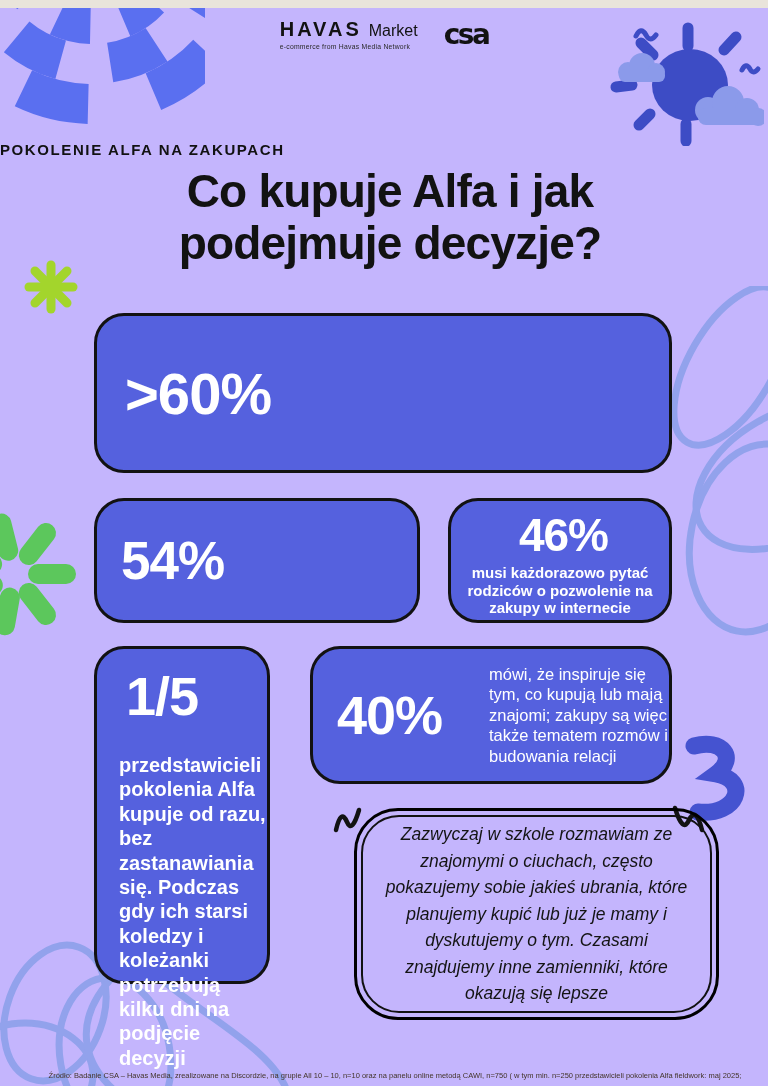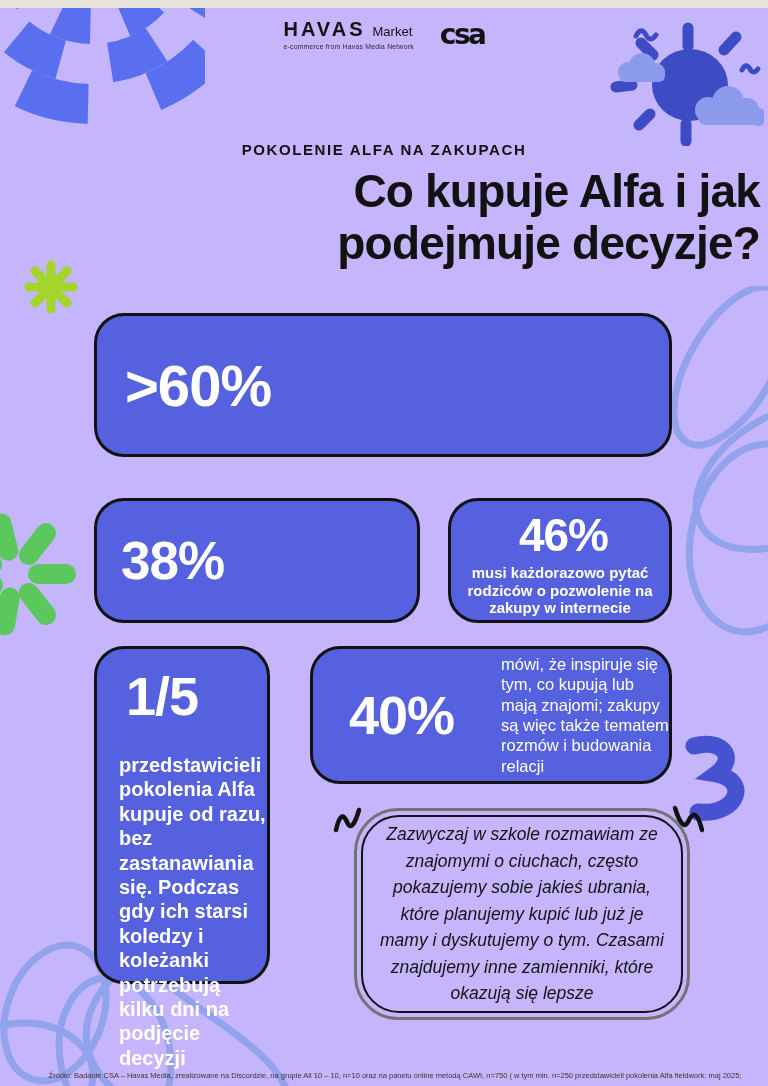--- a/index.html
+++ b/index.html
@@ -6,45 +6,45 @@
   .page{
     position:relative;width:768px;height:1086px;margin:8px auto;
     background:#c4b5fd;overflow:hidden;
     font-family:"Liberation Sans",sans-serif;color:#121212;
   }
   .deco{position:absolute;pointer-events:none;}
   
   .logo-row{position:absolute;top:10px;left:0;right:0;display:flex;justify-content:center;align-items:flex-start;gap:26px;}
   .havas-line{display:flex;align-items:baseline;gap:7px;}
   .havas-brand{font-size:20px;font-weight:700;letter-spacing:3px;}
-  .havas-product{font-size:13px;font-weight:400;}
+  .havas-product{font-size:16px;font-weight:400;}
   .havas-tagline{font-size:6.8px;letter-spacing:.25px;margin-top:2px;color:#2a2a2a;}
   .csa{font-size:28px;font-weight:800;letter-spacing:-2.5px;line-height:1;margin-top:3px;font-family:"DejaVu Sans",sans-serif;}
-  .eyebrow{position:absolute;top:133px;left:0;right:0;text-align:center;font-size:15px;font-weight:700;letter-spacing:1.6px;}
-  .title{position:absolute;top:157px;left:0;right:8px;text-align:right;font-size:46px;font-weight:600;line-height:1.14;letter-spacing:-.8px;padding-left:13px;}
+  .eyebrow{position:absolute;top:133px;left:0;right:0;text-align:left;font-size:15px;font-weight:700;letter-spacing:1.6px;}
+  .title{position:absolute;top:157px;left:0;right:1px;text-align:center;font-size:46px;font-weight:600;line-height:1.14;letter-spacing:-.8px;padding-left:13px;}
   
   .stat{position:absolute;background:#5561DE;border:3px solid #121212;border-radius:30px;color:#fff;box-sizing:border-box;}
   .stat .val{font-weight:700;letter-spacing:-1px;padding-left:7px;}
-  .stat-1{left:94px;top:305px;width:578px;height:144px;display:flex;align-items:center;}
+  .stat-1{left:94px;top:305px;width:578px;height:160px;display:flex;align-items:center;}
   .stat-1 .val{font-size:58px;padding-left:28px;width:196px;flex:none;}
   .stat-1 .txt{font-size:20.5px;line-height:1.28;width:336px;font-weight:400;}
   .stat-2{left:94px;top:490px;width:326px;height:125px;display:flex;align-items:center;}
   .stat-2 .val{font-size:53px;padding-left:24px;width:138px;flex:none;}
   .stat-2 .txt{font-size:14px;font-weight:700;line-height:1.14;width:158px;}
   .stat-3{left:448px;top:490px;width:224px;height:125px;text-align:center;padding-top:7px;}
   .stat-3 .val{font-size:46px;}
   .stat-3 .txt{font-size:15px;font-weight:700;line-height:1.18;margin-top:2px;}
   .stat-4{left:94px;top:638px;width:176px;height:338px;padding:16px 0 0 22px;}
   .stat-4 .val{font-size:54px;}
   .stat-4 .txt{font-size:20px;font-weight:700;line-height:1.22;width:150px;margin-top:26px;}
   .stat-5{left:310px;top:638px;width:362px;height:138px;display:flex;align-items:center;}
-  .stat-5 .val{font-size:54px;padding-left:36px;width:152px;flex:none;}
+  .stat-5 .val{font-size:54px;padding-left:24px;width:152px;flex:none;}
   .stat-5 .txt{font-size:16.5px;line-height:1.24;width:200px;font-weight:400;}
   
-  .quote-outer{position:absolute;left:354px;top:800px;width:336px;height:212px;border:3px solid #737373;border-radius:44px;box-sizing:border-box;padding-left:40px;}
+  .quote-outer{position:absolute;left:354px;top:800px;width:365px;height:212px;border:3px solid #000000;border-radius:44px;box-sizing:border-box;padding-left:40px;}
   .quote-inner{position:absolute;inset:4px;border:2.5px solid #121212;border-radius:38px;display:flex;align-items:center;justify-content:center;text-align:center;padding:10px 16px;box-sizing:border-box;}
   .quote-text{font-style:italic;font-size:17.5px;line-height:1.52;font-weight:500;color:#141414;}
   
   .footer{position:absolute;left:0;right:0;top:1063px;text-align:center;font-size:7.5px;color:#43352a;padding-left:22px;}
 </style>
 </head>
 <body>
 
 <div class="page">
 
@@ -142,21 +142,21 @@
   <div class="title">
     <div>Co kupuje Alfa i jak</div>
     <div>podejmuje decyzje?</div>
   </div>
 
   <div class="stat stat-1">
     <div class="val">&gt;60%</div>
   </div>
 
   <div class="stat stat-2">
-    <div class="val">38%</div>
+    <div class="val">54%</div>
   </div>
 
   <div class="stat stat-3">
     <div class="val">46%</div>
     <div class="txt">musi każdorazowo pytać rodziców o pozwolenie na zakupy w internecie</div>
   </div>
 
   <div class="stat stat-4">
     <div class="val">1/5</div>
     <div class="txt">przedstawicieli pokolenia Alfa kupuje od razu, bez zastanawiania się. Podczas gdy ich starsi koledzy i koleżanki potrzebują kilku dni na podjęcie decyzji</div>

